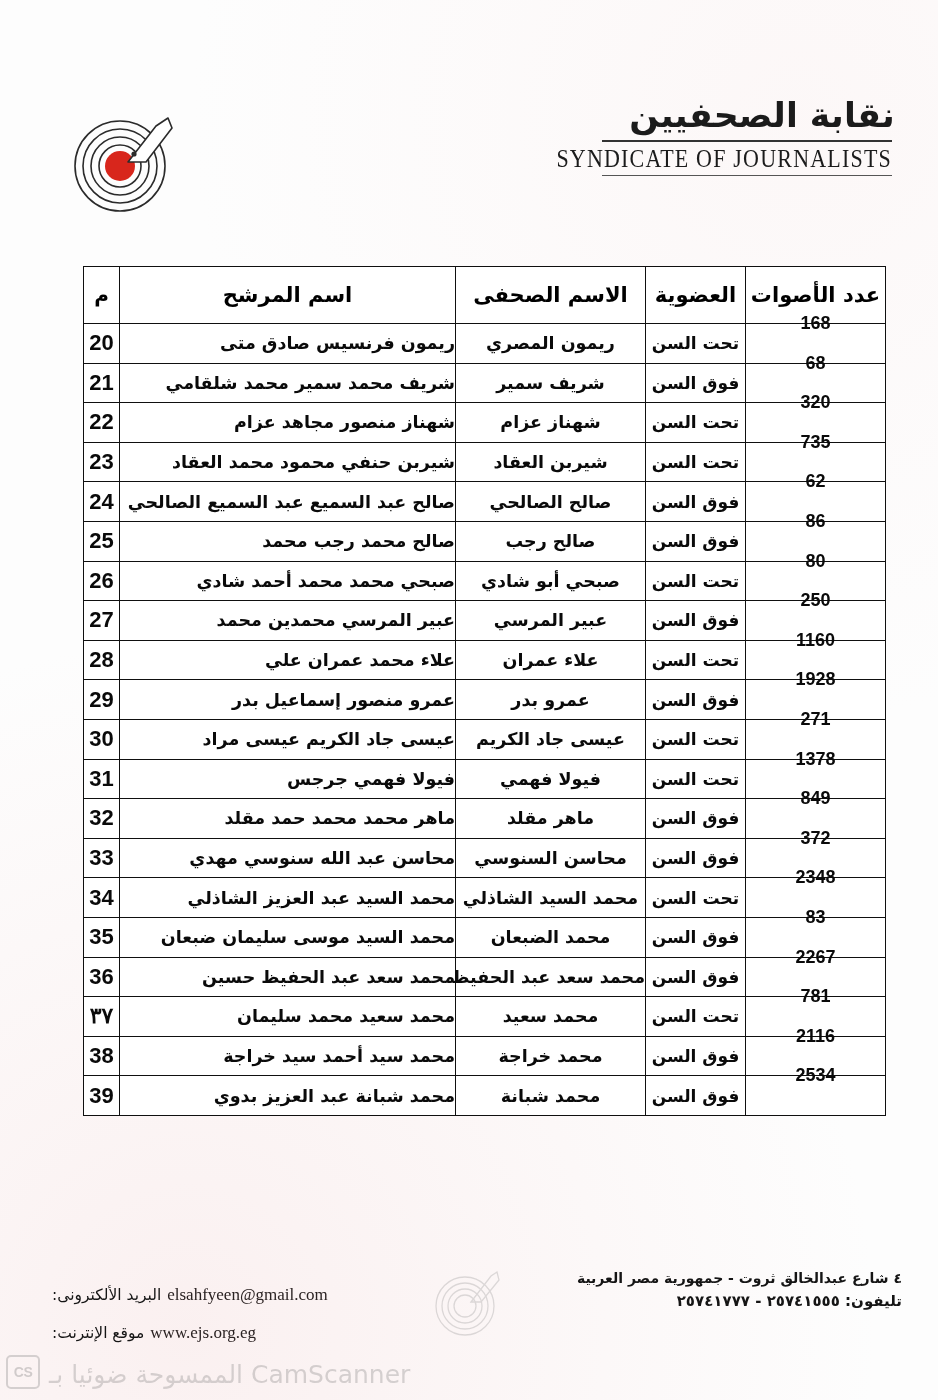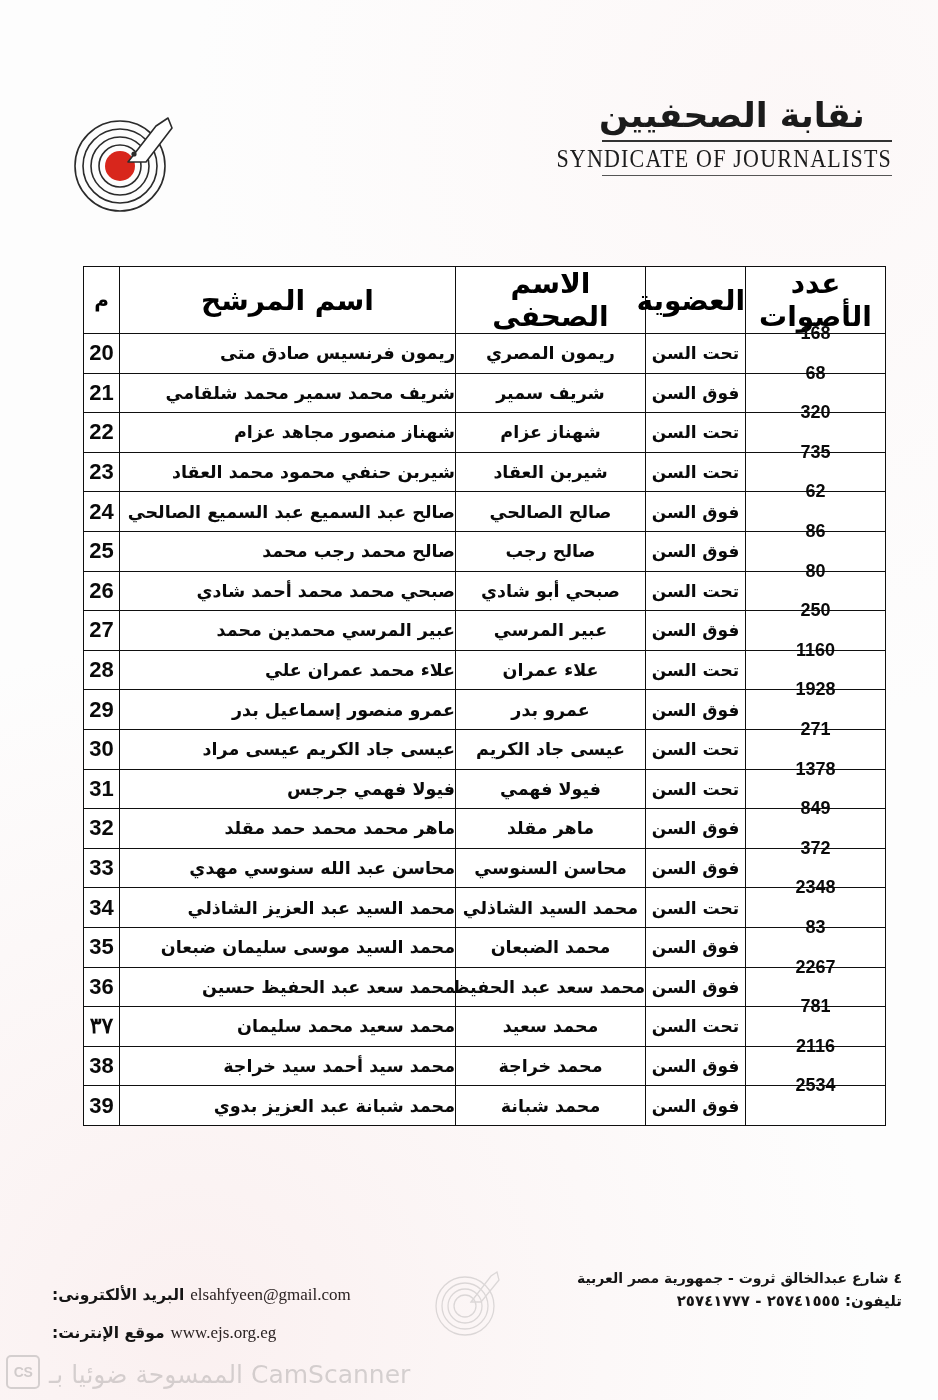--- a/index.html
+++ b/index.html
@@ -40,21 +40,21 @@
     width: 118px;
     height: 112px;
   }
   .logo-mark svg { display:block; width:100%; height:100%; }
 
   .syndicate-block {
     position: absolute;
     right: 46px;
     top: 96px;
     width: 290px;
-    text-align: left;
+    text-align: right;
   }
   .syndicate-ar {
     font-family: "DejaVu Sans", sans-serif;
     font-size: 34px;
     font-weight: 700;
     color: #1b1b1b;
     letter-spacing: -1px;
     line-height: 1.15;
     white-space: nowrap;
     transform: scaleX(1.02);
@@ -97,21 +97,21 @@
   
   col.c-idx   { width: 36px; }
   col.c-cand  { width: 336px; }
   col.c-press { width: 190px; }
   col.c-memb  { width: 100px; }
   col.c-votes { width: 140px; }
 
   thead th {
     height: 56px;
     font-family: "DejaVu Sans", sans-serif;
-    font-size: 28px;
+    font-size: 21px;
     font-weight: 700;
     color: #000;
     text-align: center;
     vertical-align: middle;
     letter-spacing: -0.3px;
   }
   thead th.th-idx { font-size: 20px; }
 
   tbody tr { height: 39.6px; }
   tbody td {
@@ -192,21 +192,21 @@
   .foot-line {
     display: flex;
     flex-direction: row;
     justify-content: flex-end;
     align-items: baseline;
     gap: 6px;
   }
   .foot-lbl {
     font-family: "DejaVu Sans", sans-serif;
     font-size: 15.5px;
-    font-weight: 700;
+    font-weight: 400;
     color: #151515;
     direction: rtl;
   }
   .foot-val {
     font-family: "Liberation Serif", serif;
     font-size: 17px;
     color: #2a2222;
     direction: ltr;
     margin-top: 12px;
   }

